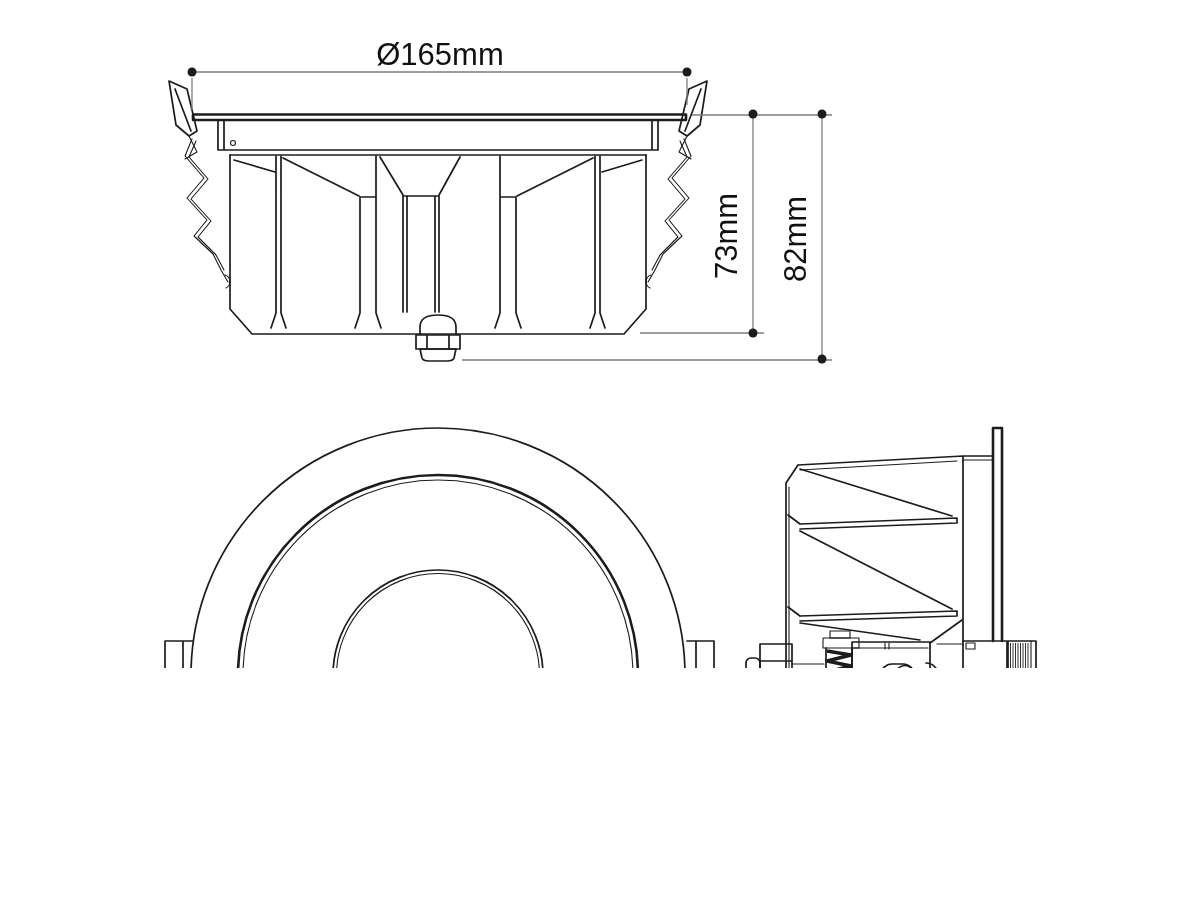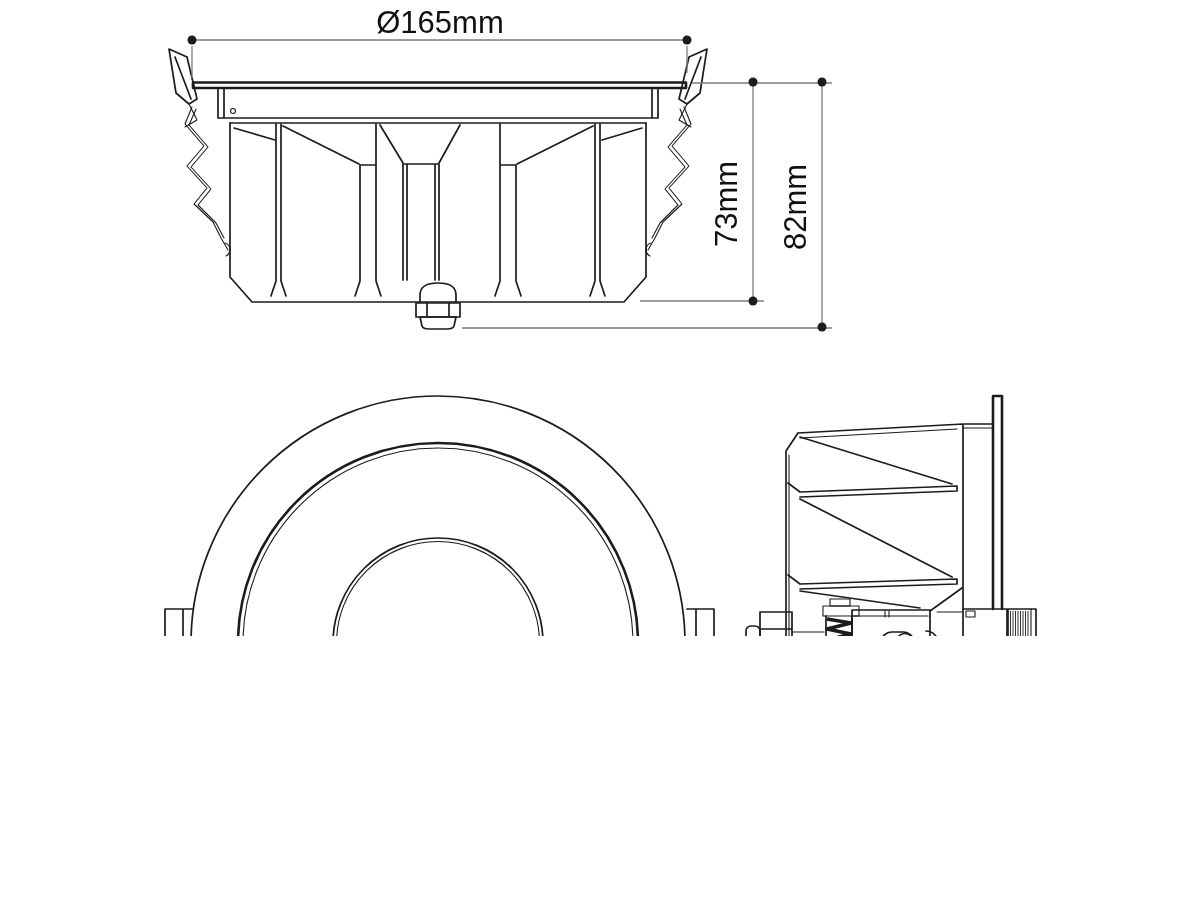--- a/index.html
+++ b/index.html
@@ -2,21 +2,21 @@
 <html style="--line: #1c1c1c; --dim: #7d7d7d; --text: #101010; --background: #ffffff;"><head>
 <meta charset="utf-8">
 <style>
   :root{
     --line:#1c1c1c;
     --dim:#7d7d7d;
     --text:#101010;
     --background:#ffffff;
   }
   html,body{margin:0;padding:0;background:var(--background);}
-  .stage{width:1200px;height:636px;position:relative;background:var(--background);overflow:hidden;}
+  .stage{width:1200px;height:636px;position:relative;background:var(--background);overflow:hidden;margin-top:32px;}
   svg{display:block;}
   .s{stroke:var(--line);fill:none;stroke-width:1.7;stroke-linejoin:round;stroke-linecap:round;}
   .s2{stroke-width:2.6;}
   .s1{stroke-width:1.1;}
   .coil{stroke:var(--line);fill:none;stroke-width:3.4;stroke-linejoin:round;stroke-linecap:butt;}
   .hatch{stroke:var(--line);fill:none;stroke-width:0.9;}
   .dim{stroke:var(--dim);fill:none;stroke-width:1.3;}
   .dot{fill:var(--line);stroke:none;}
   .hole{fill:var(--line);stroke:none;}
   .lbl{font-family:"Liberation Sans",sans-serif;font-size:31px;font-weight:400;fill:var(--text);}

